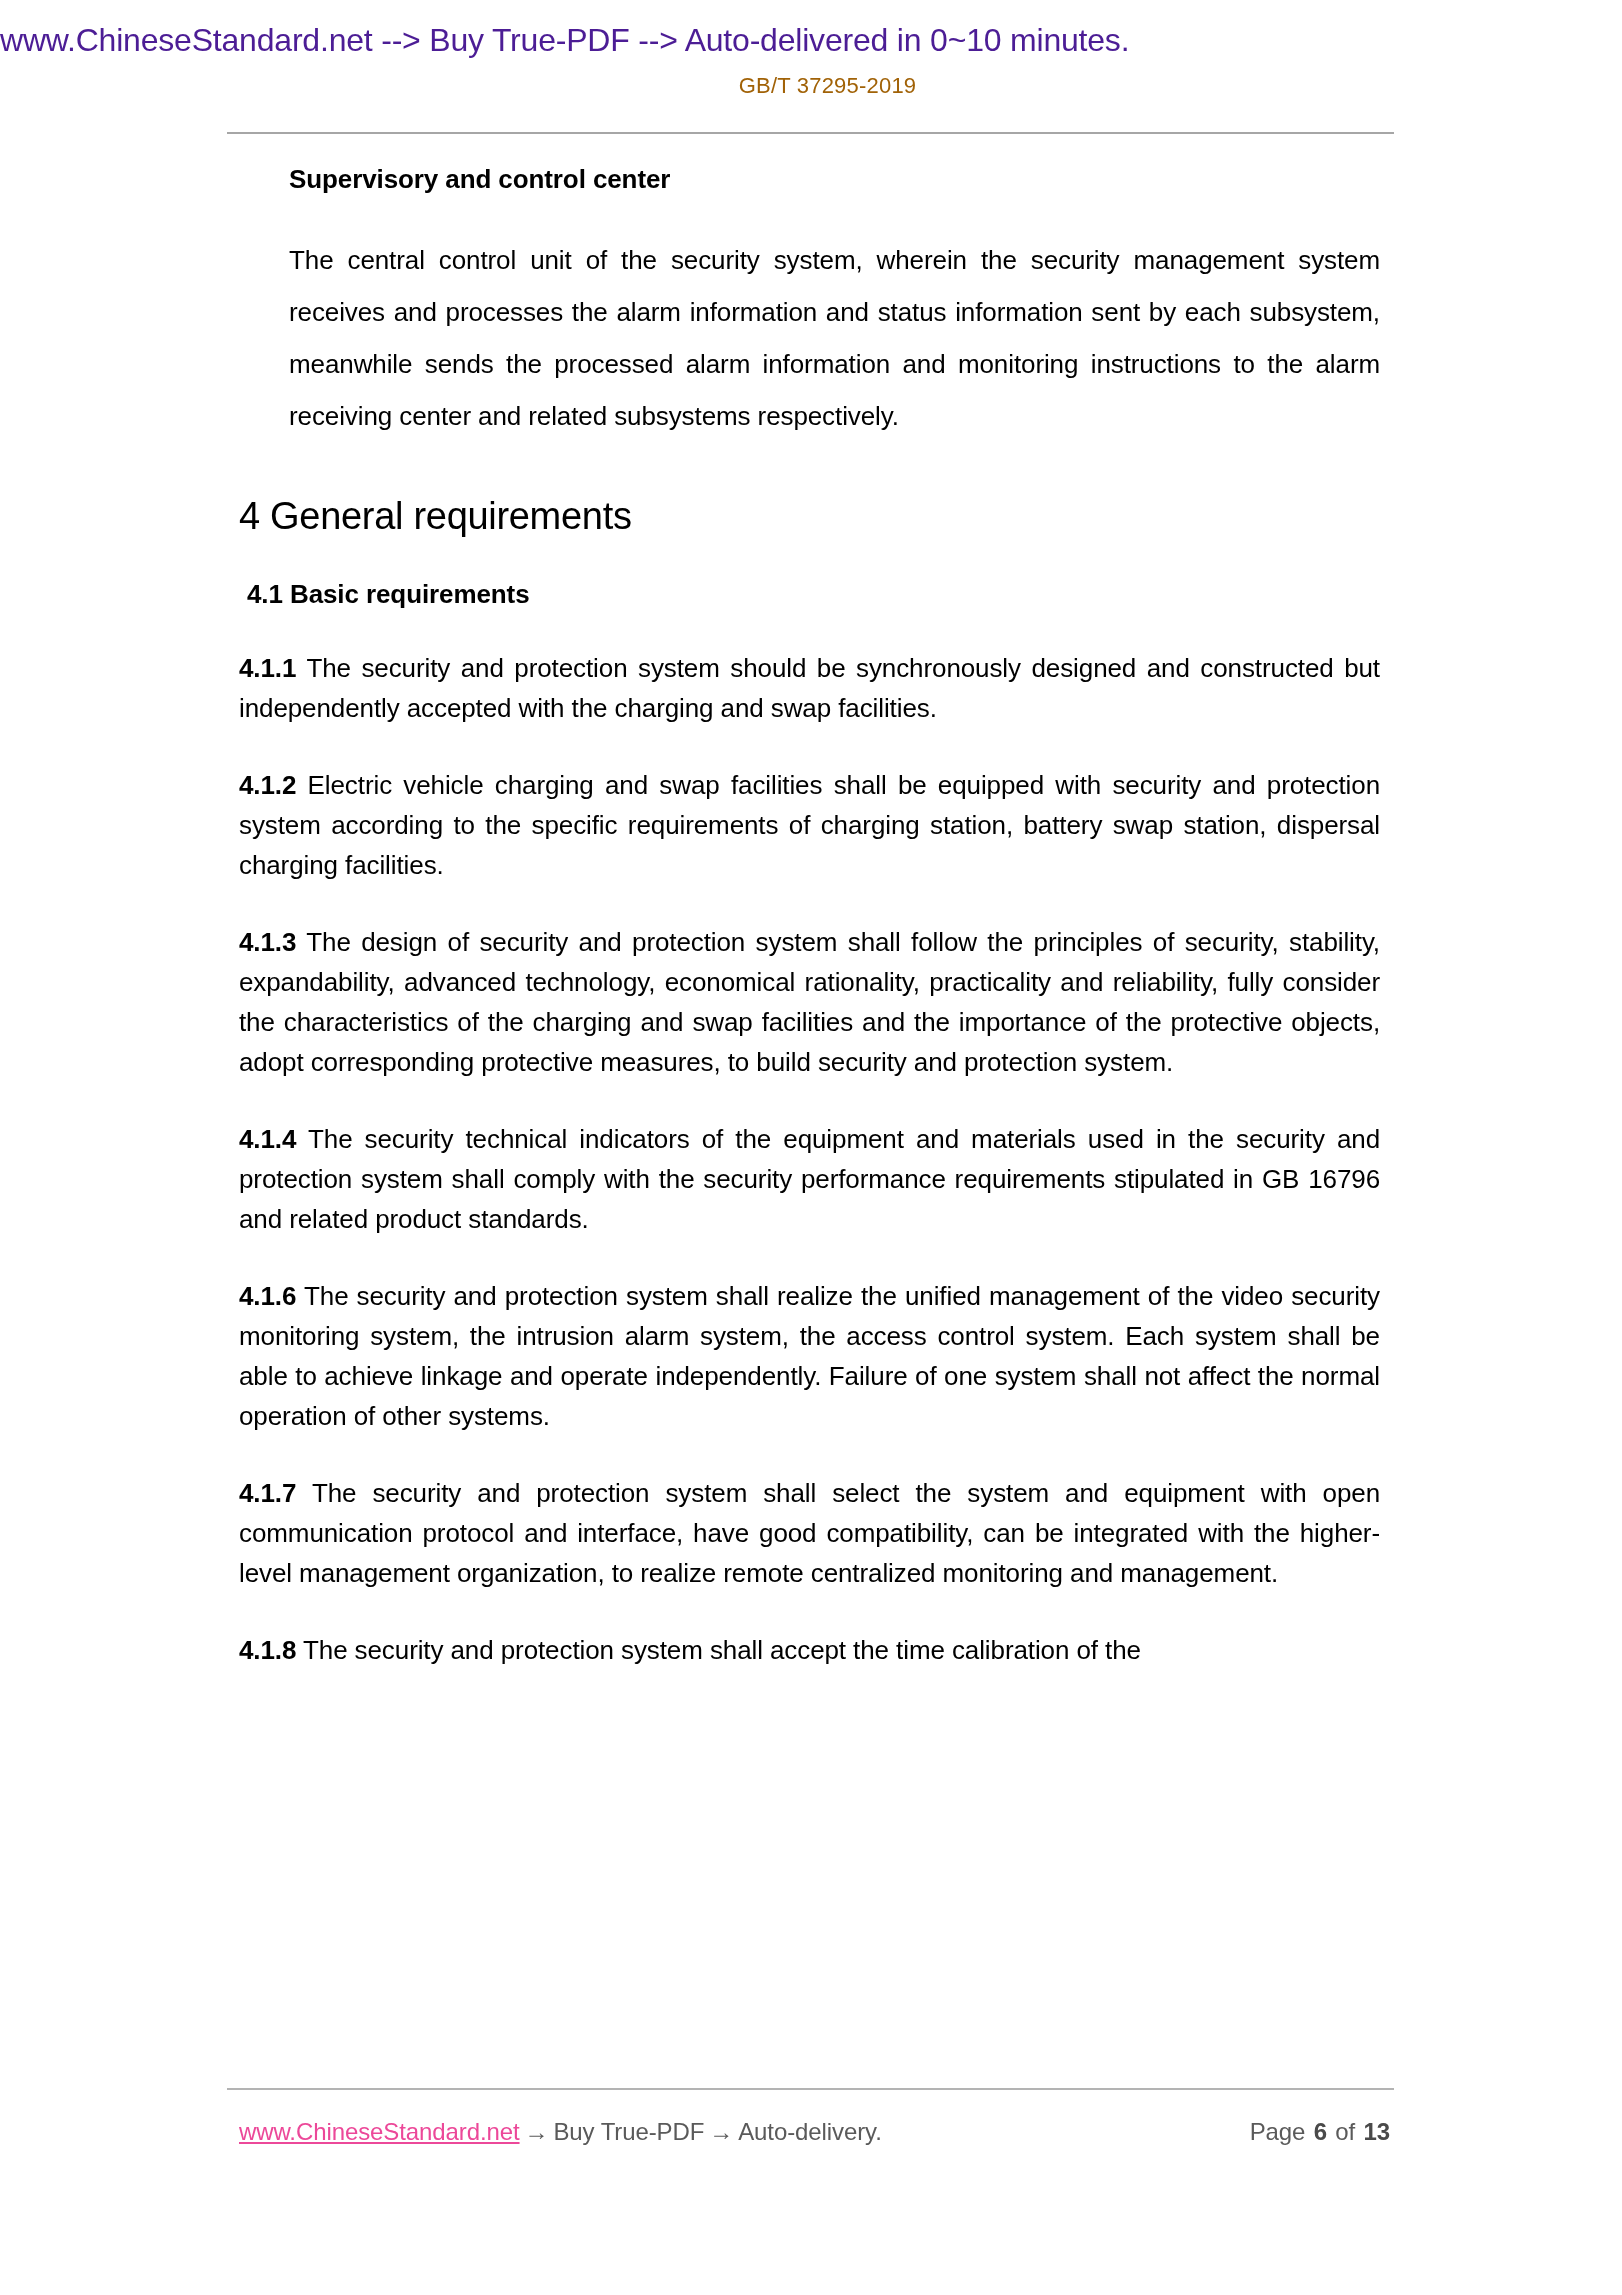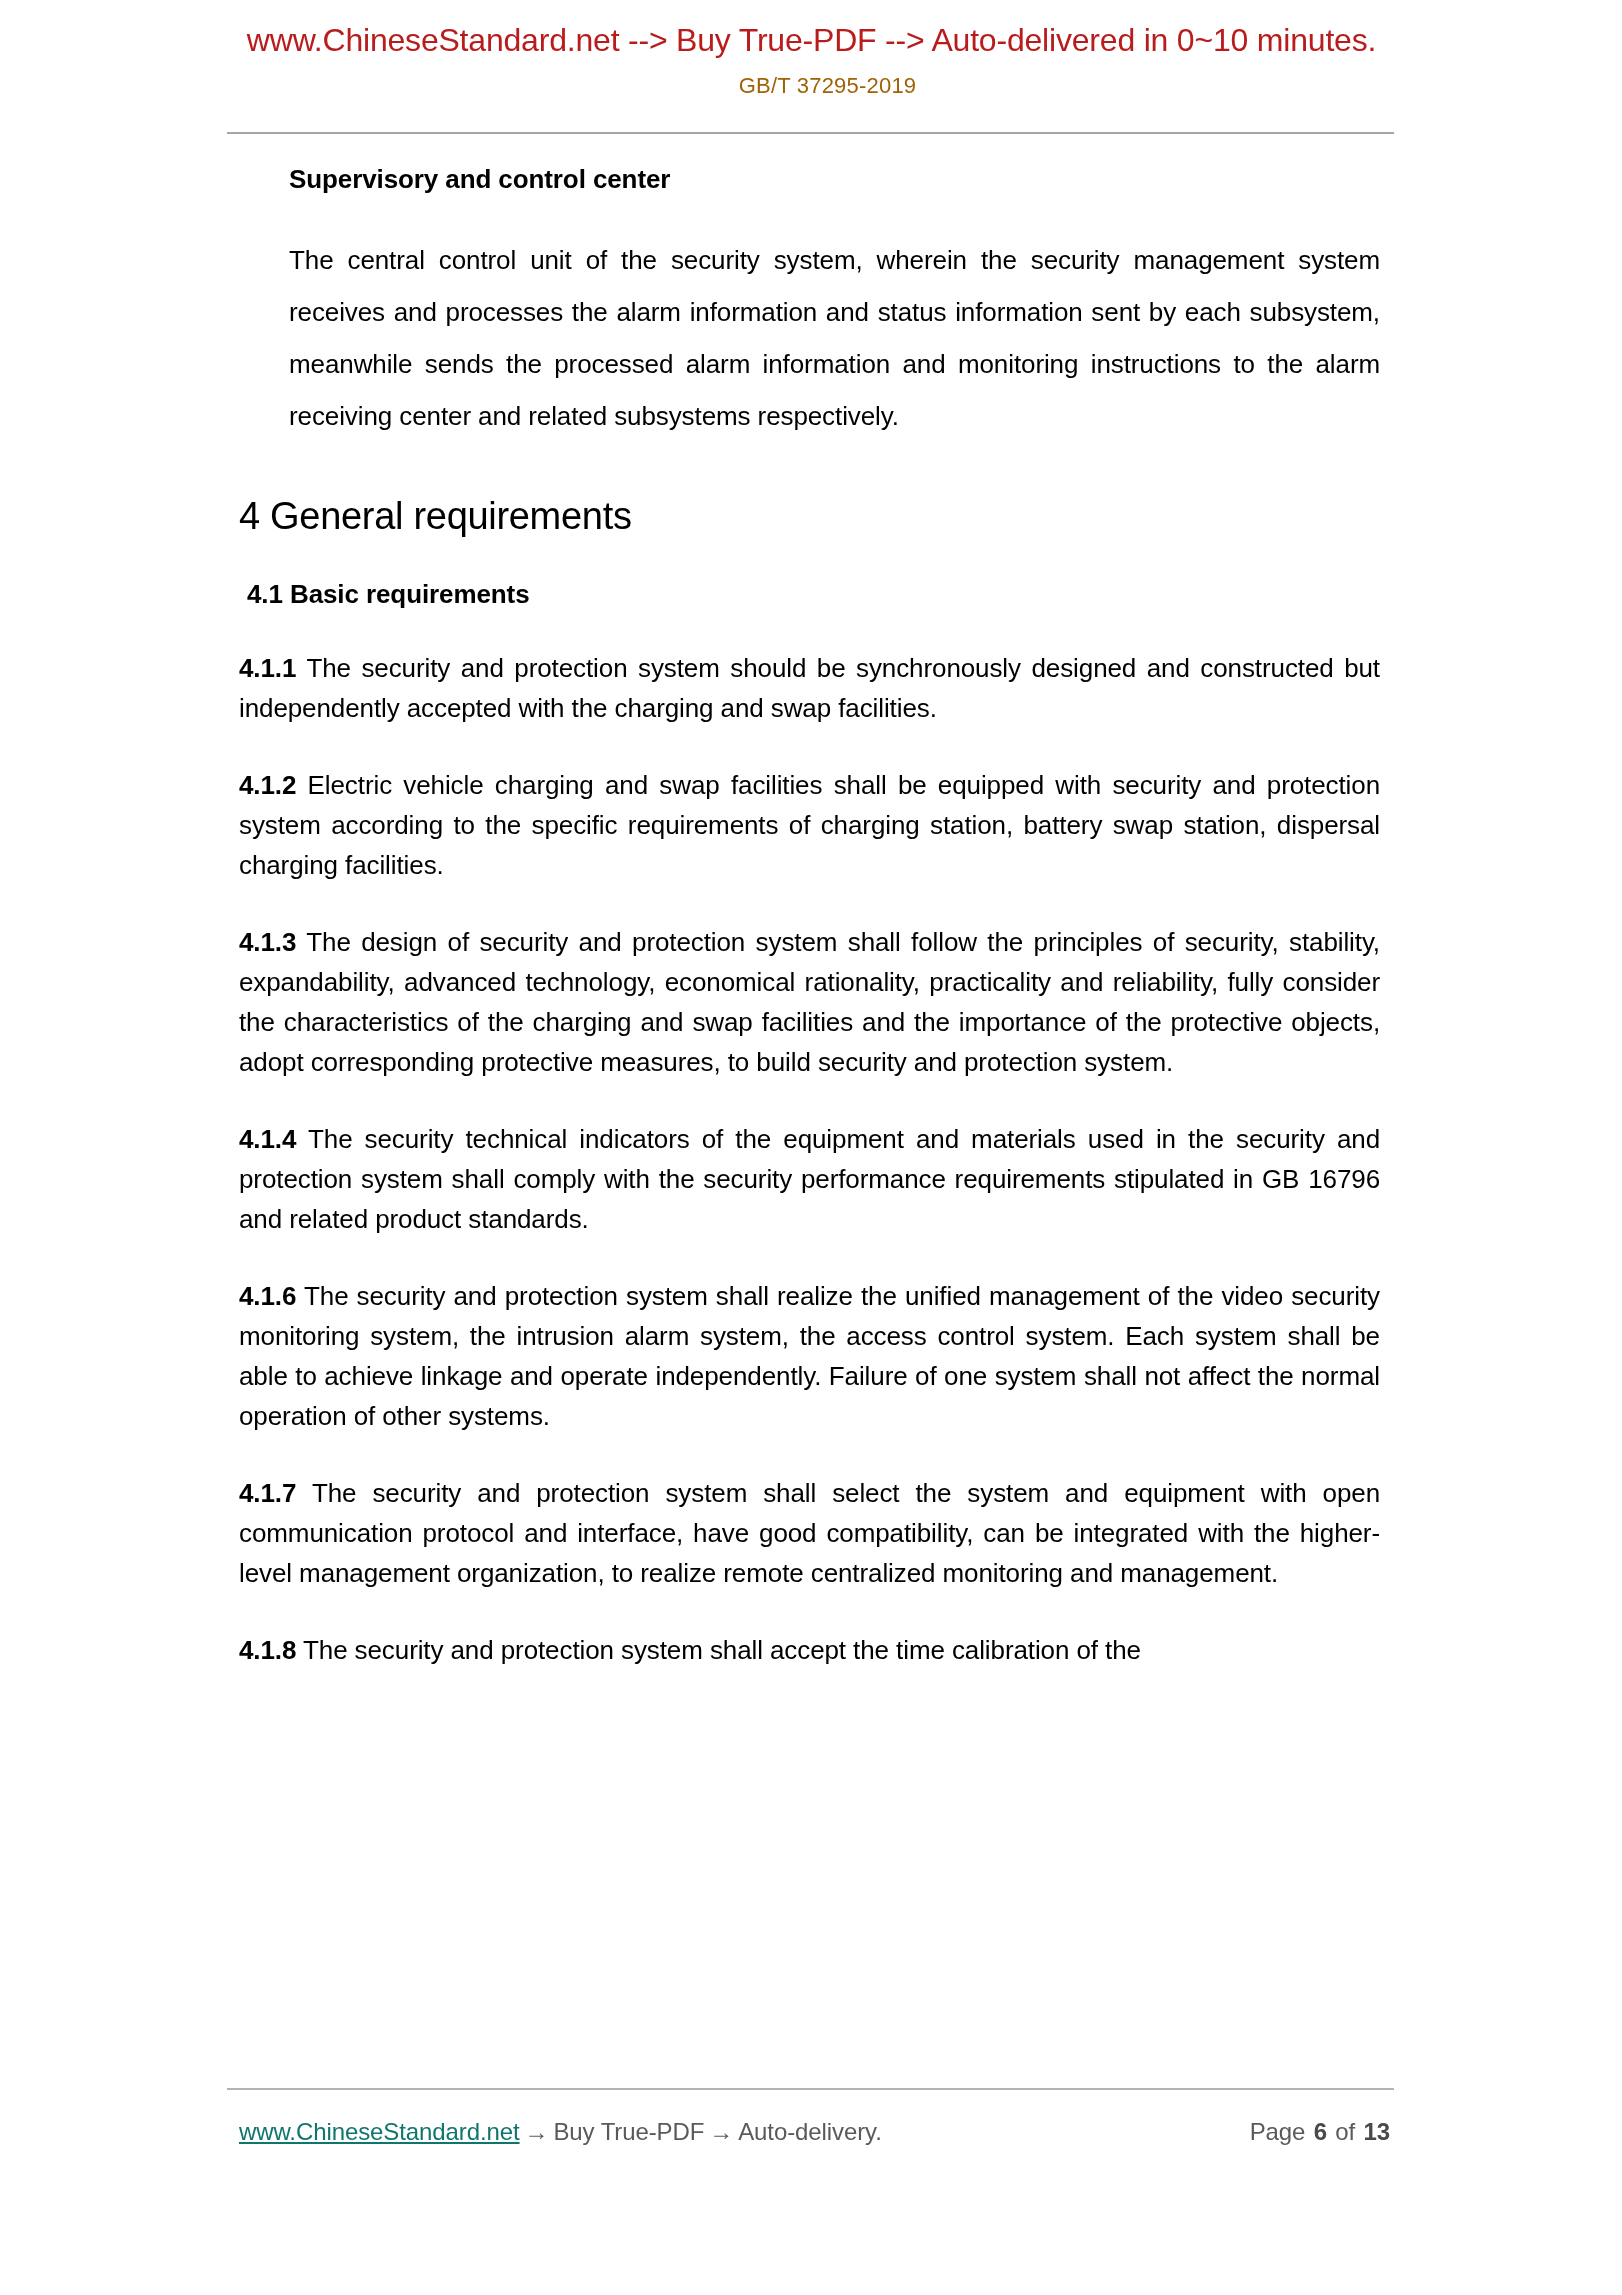--- a/index.html
+++ b/index.html
@@ -21,23 +21,23 @@
     position: absolute;
     left: 0;
     top: 0;
     width: 1623px;
   }
   .header-promo {
     position: absolute;
     left: 0;
     top: 22px;
     width: 1623px;
-    text-align: center;
+    text-align: left;
     font-size: 32px;
-    color: #b91c1c;
+    color: #4c1d95;
     letter-spacing: -0.2px;
     white-space: nowrap;
   }
   .header-standard {
     position: absolute;
     left: 16px;
     top: 73px;
     width: 1623px;
     text-align: center;
     font-size: 22px;
@@ -133,21 +133,21 @@
     left: 239px;
     top: 40px;
     width: 1151px;
     font-size: 24px;
     color: #5a5a5a;
     letter-spacing: -0.1px;
     white-space: nowrap;
   }
   .footer-link {
     text-decoration: underline;
-    color: #0f766e;
+    color: #ec4899;
   }
   .footer-sep {
     padding: 0 5px;
   }
   .footer-page {
     position: absolute;
     right: 0;
     top: 0;
     color: #5a5a5a;
   }

